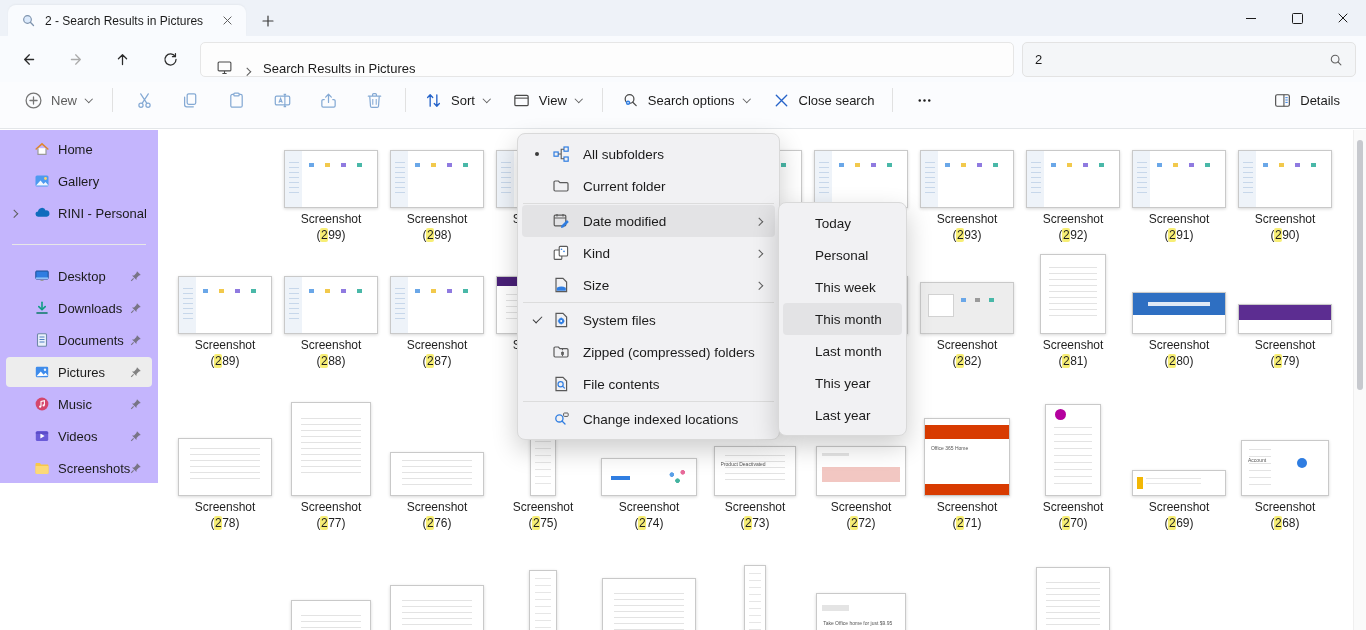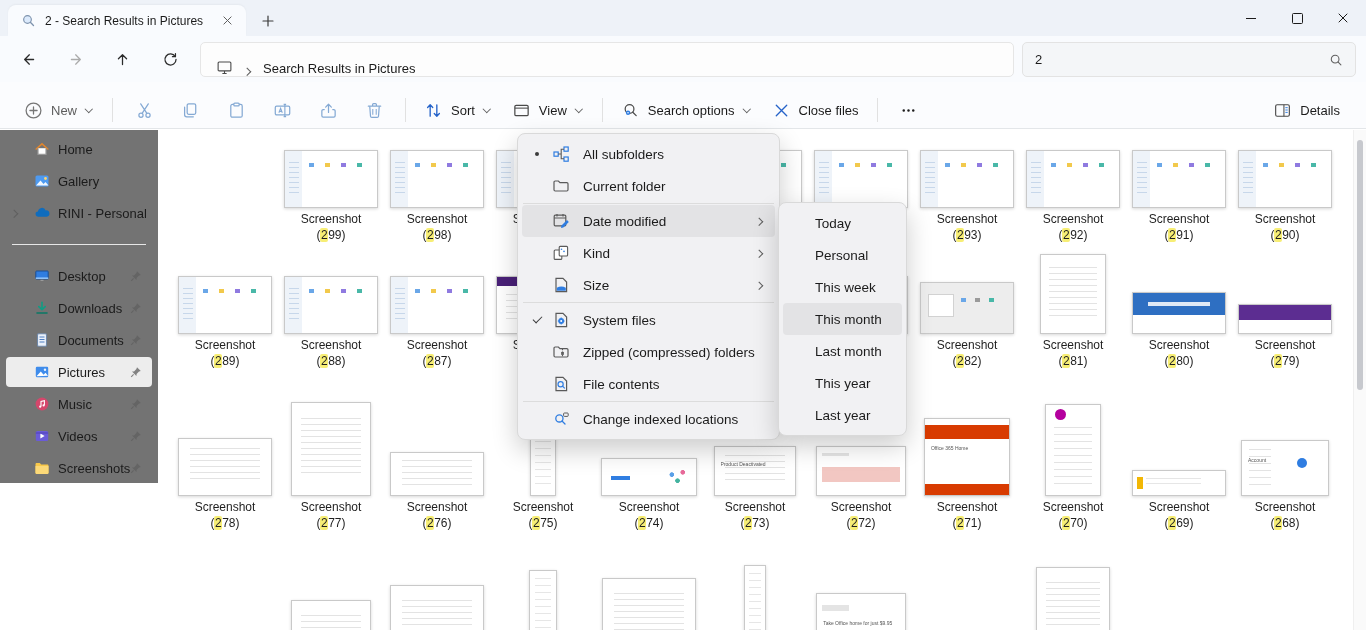--- a/index.html
+++ b/index.html
@@ -33,37 +33,37 @@
               border:1px solid #e6e6e6;border-radius:5px;display:flex;align-items:flex-end}
   .crumb-monitor{width:17px;height:17px;margin-left:15px}
   .crumbtext{font-size:13px;margin-left:10px}
   .searchfield{position:absolute;left:1022px;top:6px;width:332px;height:33px;background:#f4f6f8;
                border:1px solid #e3e3e3;border-radius:5px;display:flex;align-items:center}
   .searchval{font-size:13px;margin-left:12px;flex:1}
   .searchfield .mag{width:14px;height:14px;margin-right:12px}
 
   
   .cmdbar{position:absolute;left:0;top:82px;width:100%;height:47px;background:#fbfcfe;
-          border-bottom:1px solid #e3e6e9;display:flex;align-items:flex-end;padding:0;box-sizing:border-box}
+          border-bottom:1px solid #e3e6e9;display:flex;align-items:flex-start;padding:0;box-sizing:border-box}
   .cmd-left{display:flex;align-items:center;padding-left:14px;flex:1}
   .cmd-right{display:flex;align-items:center;padding-right:16px}
   .cmdbtn{display:flex;align-items:center;height:36px;border-radius:4px;padding:0 9px;margin:0 1px}
   .cmdbtn .bic{width:19px;height:19px}
   .cmdbtn .blabel{font-size:13px;margin-left:8px}
   .cmdbtn .blabel.muted{color:#5d5d5d}
   .cmd-ib{width:44px;height:36px;display:flex;align-items:center;justify-content:center;border-radius:4px;margin:0 1px}
   .cmd-ib .bic{width:19px;height:19px}
   .cmd-sep{width:1px;height:24px;background:#e1e1e1;margin:0 8px}
   .chev{width:10px;height:10px;display:inline-block;position:relative;margin-left:7px}
   .chev::before{content:"";position:absolute;width:4.5px;height:4.5px;border-right:1.2px solid #5f5f5f;
                 border-bottom:1.2px solid #5f5f5f;left:2px;top:1px;transform:rotate(45deg)}
   .chev.right::before{transform:rotate(-45deg);left:1px;top:2.5px}
 
   
-  .sidebar{position:absolute;left:0;top:130px;width:158px;height:353px;background:#737373;overflow:hidden}
+  .sidebar{position:absolute;left:0;top:130px;width:158px;height:353px;background:#c4b5fd;overflow:hidden}
   .sb-item{position:absolute;left:6px;right:6px;height:30px;border-radius:4px;display:flex;align-items:center;font-size:13px}
   .sb-item.sel{background:#ededed}
   .sb-chev{position:absolute;left:4px;top:10px;margin:0}
   .sb-chev.ind{left:16px}
   .sb-ic{position:absolute;left:28px;top:7px;width:16px;height:16px}
   .sb-ic.ind{left:42px}
   .sb-label{position:absolute;left:52px;white-space:nowrap}
   .sb-label.ind{left:66px}
   .sb-pin{position:absolute;right:10px;top:9px;width:12px;height:12px;opacity:.75}
   .sb-sep{position:absolute;left:12px;width:134px;height:1px;background:#e7e7e7}
@@ -322,21 +322,21 @@
           </div>
           <span class="blabel">Search options</span>
           <span class="chev"></span>
         </div>
         <div class="cmdbtn">
           <div class="ic bic">
             <svg viewBox="0 0 20 20">
               <path d="M4.5 4.5l11 11M15.5 4.5l-11 11" stroke="#2563c9" stroke-width="1.4" stroke-linecap="round"></path>
             </svg>
           </div>
-          <span class="blabel">Close files</span>
+          <span class="blabel">Close search</span>
         </div>
         <div class="cmd-sep"></div>
         <div class="cmd-ib">
           <div class="ic bic">
             <svg viewBox="0 0 20 20">
               <circle cx="5" cy="10" r="1.3" fill="#1b1b1b"></circle>
               <circle cx="10" cy="10" r="1.3" fill="#1b1b1b"></circle>
               <circle cx="15" cy="10" r="1.3" f="" fill="#1b1b1b"></circle>
             </svg>
           </div>

